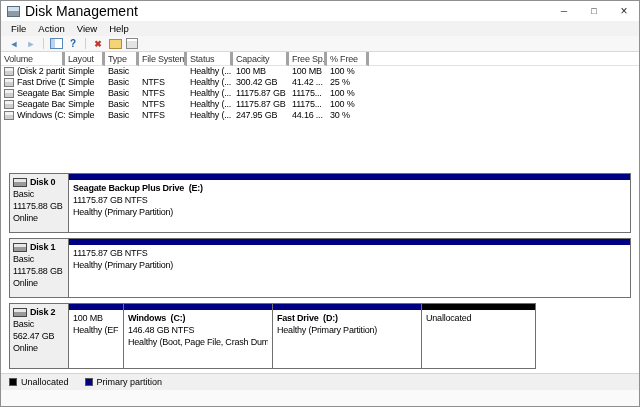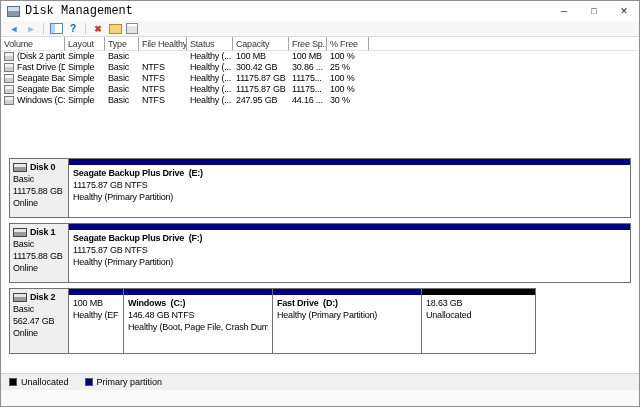--- a/index.html
+++ b/index.html
@@ -6,21 +6,21 @@
   html,body { width:640px; height:407px; overflow:hidden; }
   body { font-family:"Liberation Sans", sans-serif; color:#000; background:#dcdcdc; }
 
   .window { width:640px; height:407px; background:#fff; border:1px solid #8f8f8f;
             display:flex; flex-direction:column; }
 
   
   .titlebar { height:20px; background:#fff; display:flex; align-items:center; flex:0 0 auto; }
   .app-icon { width:13px; height:11px; margin:0 5px 0 6px; border:1px solid #5a6b7a;
               background:linear-gradient(to bottom,#cfe0f0 0 4px,#8f9aa5 4px); flex:0 0 auto; }
-  .title-text { flex:1; font-size:12px;font-family:Liberation Mono, monospace; }
+  .title-text { flex:1; font-size:14px; }
   .win-btn { width:30px; height:20px; display:flex; align-items:center; justify-content:center;
              font-size:9px; color:#222; }
   .win-btn.close { font-size:12px; }
 
   
   .menubar { height:15px; background:#f2f2f2; display:flex; align-items:center;
              padding-left:4px; flex:0 0 auto; }
   .menu-item { font-size:9.5px; padding:0 6px; }
 
   
@@ -36,21 +36,21 @@
   .tb-del { color:#c23b2e; font-weight:bold; font-size:9px; }
   .tb-folder { width:13px; height:10px; background:#f5d376; border:1px solid #b08f35; }
   .tb-props { width:12px; height:11px; border:1px solid #8a8a8a;
               background:linear-gradient(to bottom,#fff 0 2px,#e4e4e4 2px); }
 
   
   .volume-pane { height:118px; background:#fff; flex:0 0 auto; overflow:hidden; }
   .vtable { width:100%; font-size:9px; letter-spacing:-0.2px; }
   .vrow { display:flex; height:11px; line-height:11px; align-items:center; }
   .vhead { height:14px; line-height:14px; }
-  .vhead .vcell { border-right:1px solid #a3a3a3; border-bottom:1px solid #e2e2e2;
+  .vhead .vcell { border-right:3px solid #a3a3a3; border-bottom:1px solid #e2e2e2;
                   color:#333; height:14px; }
   .vhead .fill { flex:1; border-right:none; }
   .vcell { padding:0 3px; overflow:hidden; white-space:nowrap; }
   .c0{width:64px}.c1{width:40px}.c2{width:34px}.c3{width:48px}
   .c4{width:46px}.c5{width:56px}.c6{width:38px}.c7{width:42px}
   .volcell { display:flex; align-items:center; gap:3px; }
   .vol-icon { width:10px; height:9px; flex:0 0 auto; border:1px solid #7a7a7a;
               background:linear-gradient(to bottom,#f2f2f2 0 3px,#cfcfcf 3px); }
 
   
@@ -89,20 +89,26 @@
 <div class="window">
 
   <div class="titlebar">
     <span class="app-icon"></span>
     <span class="title-text">Disk Management</span>
     <span class="win-btn">─</span>
     <span class="win-btn">□</span>
     <span class="win-btn close">×</span>
   </div>
 
+  <div class="menubar">
+    <span class="menu-item">File</span>
+    <span class="menu-item">Action</span>
+    <span class="menu-item">View</span>
+    <span class="menu-item">Help</span>
+  </div>
 
   <div class="toolbar">
     <span class="tb-btn tb-arrow">◄</span>
     <span class="tb-btn tb-arrow dim">►</span>
     <span class="tb-sep"></span>
     <span class="tb-btn">
         <span class="tb-tree"></span>
       </span>
     <span class="tb-btn tb-help">?</span>
     <span class="tb-sep"></span>
@@ -114,21 +120,21 @@
         <span class="tb-props"></span>
       </span>
   </div>
 
   <div class="volume-pane">
     <div class="vtable">
       <div class="vrow vhead">
         <span class="vcell c0">Volume</span>
         <span class="vcell c1">Layout</span>
         <span class="vcell c2">Type</span>
-        <span class="vcell c3">File Healthy</span>
+        <span class="vcell c3">File System</span>
         <span class="vcell c4">Status</span>
         <span class="vcell c5">Capacity</span>
         <span class="vcell c6">Free Sp...</span>
         <span class="vcell c7">% Free</span>
         <span class="vcell fill"></span>
       </div>
 
       <div class="vrow">
         <span class="vcell c0 volcell">
             <span class="vol-icon"></span>
@@ -146,21 +152,21 @@
       <div class="vrow">
         <span class="vcell c0 volcell">
             <span class="vol-icon"></span>
             <span>Fast Drive (D:)</span>
           </span>
         <span class="vcell c1">Simple</span>
         <span class="vcell c2">Basic</span>
         <span class="vcell c3">NTFS</span>
         <span class="vcell c4">Healthy (...</span>
         <span class="vcell c5">300.42 GB</span>
-        <span class="vcell c6">30.86 ...</span>
+        <span class="vcell c6">41.42 ...</span>
         <span class="vcell c7">25 %</span>
       </div>
 
       <div class="vrow">
         <span class="vcell c0 volcell">
             <span class="vol-icon"></span>
             <span>Seagate Backup...</span>
           </span>
         <span class="vcell c1">Simple</span>
         <span class="vcell c2">Basic</span>
@@ -229,21 +235,20 @@
           <span class="hw-icon"></span>
           <span class="disk-name">Disk 1</span>
         </div>
         <div>Basic</div>
         <div>11175.88 GB</div>
         <div>Online</div>
       </div>
       <div class="partition grow">
         <div class="stripe stripe-primary"></div>
         <div class="pbody">
-          <div class="ptitle">Seagate Backup Plus Drive  (F:)</div>
           <div>11175.87 GB NTFS</div>
           <div>Healthy (Primary Partition)</div>
         </div>
       </div>
     </div>
 
     <div class="disk-row h66">
       <div class="disk-label">
         <div class="disk-name-row">
           <span class="hw-icon"></span>
@@ -275,21 +280,20 @@
         <div class="stripe stripe-primary"></div>
         <div class="pbody">
           <div class="ptitle">Fast Drive  (D:)</div>
           <div>Healthy (Primary Partition)</div>
         </div>
       </div>
 
       <div class="partition" style="width:115px">
         <div class="stripe stripe-unalloc"></div>
         <div class="pbody">
-          <div>18.63 GB</div>
           <div>Unallocated</div>
         </div>
       </div>
     </div>
 
   </div>
 
   <div class="legend">
     <span class="lg-item">
       <span class="lg-swatch sw-black"></span>

